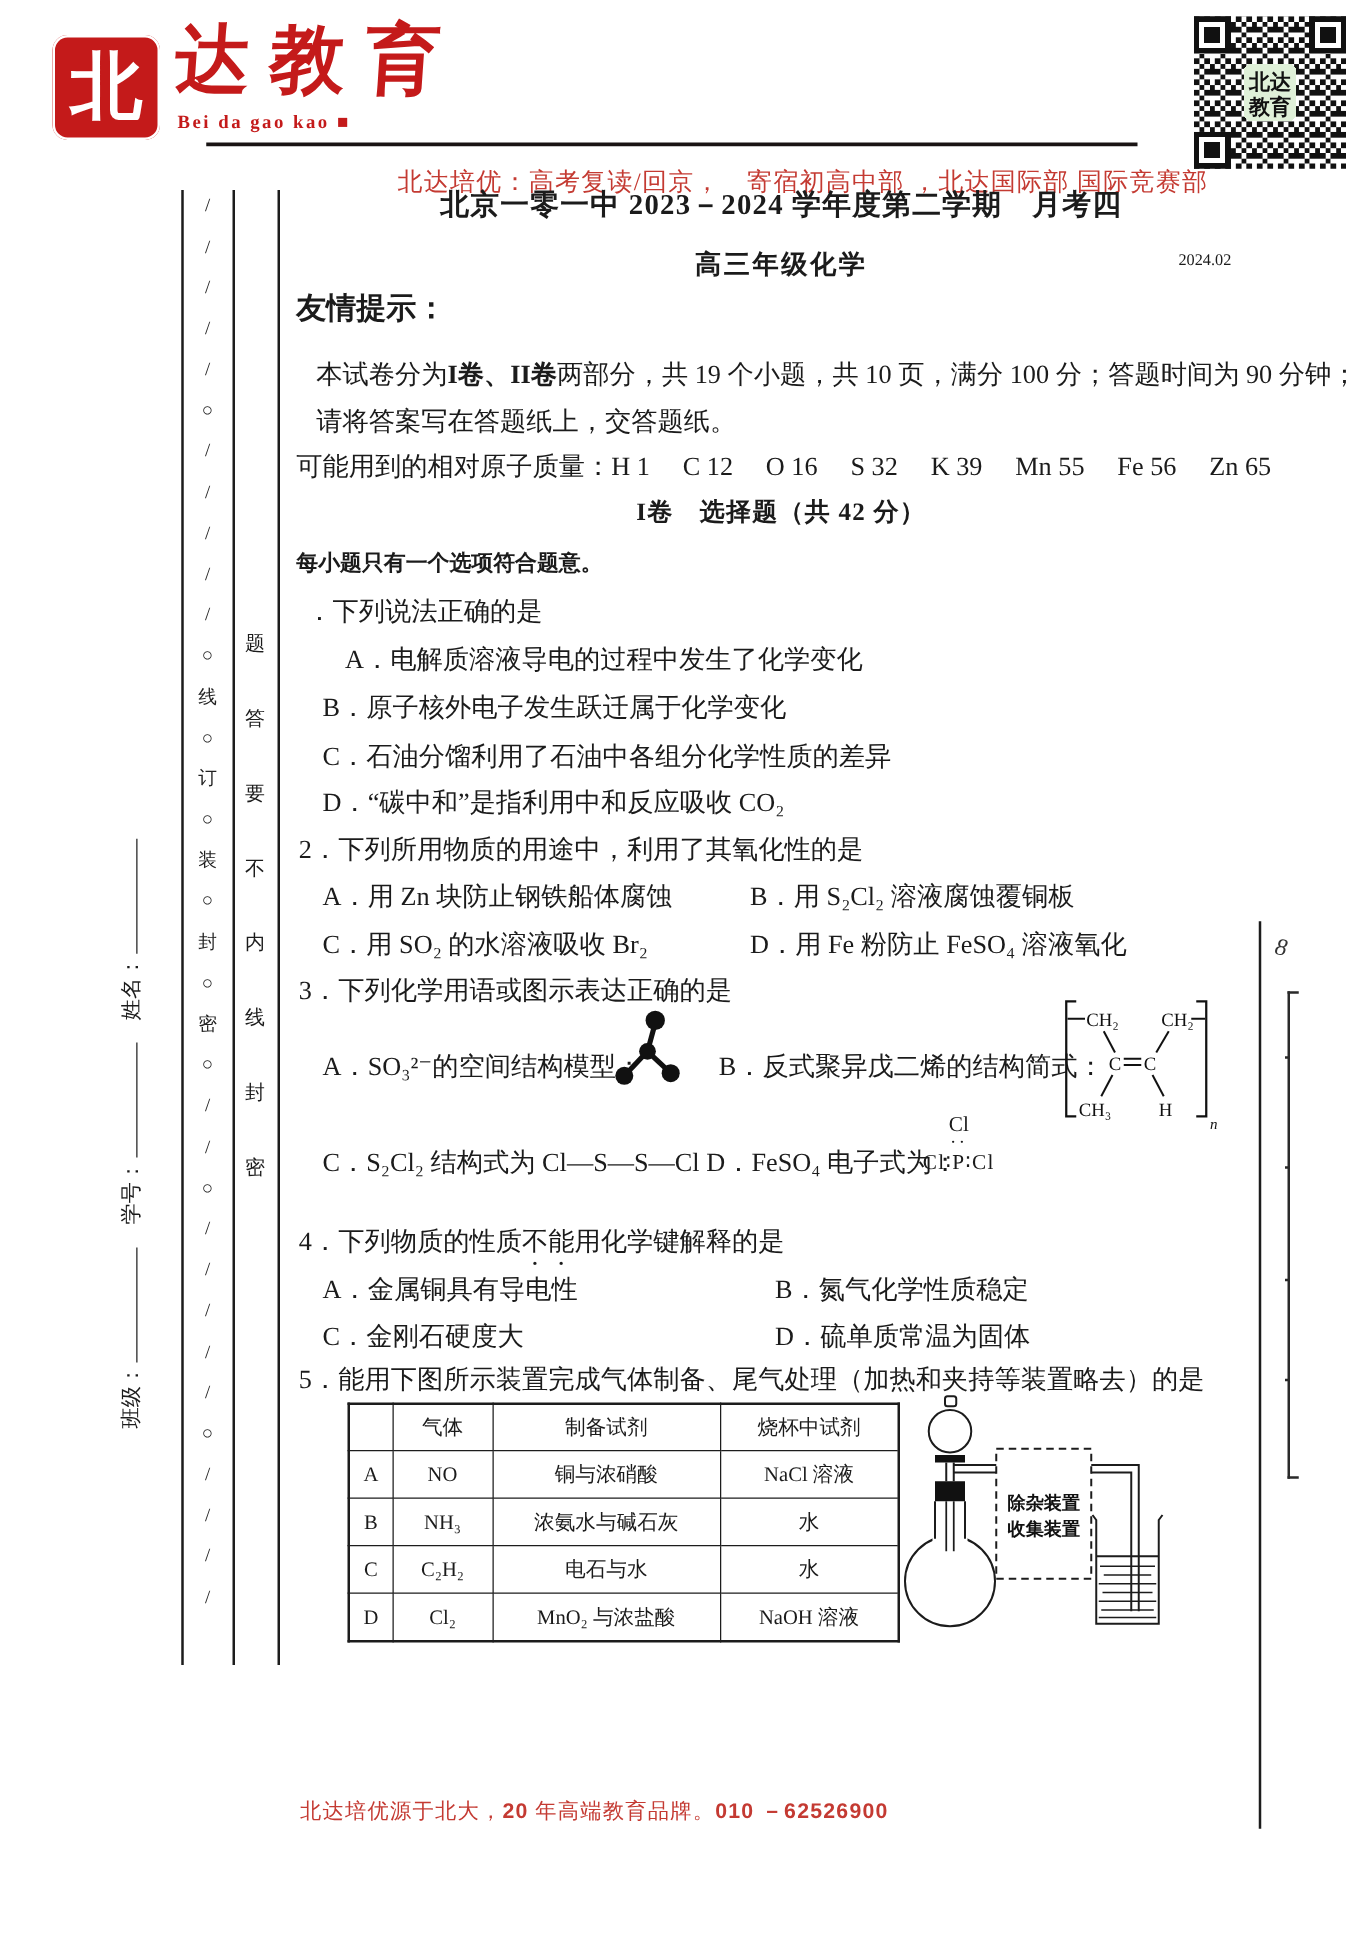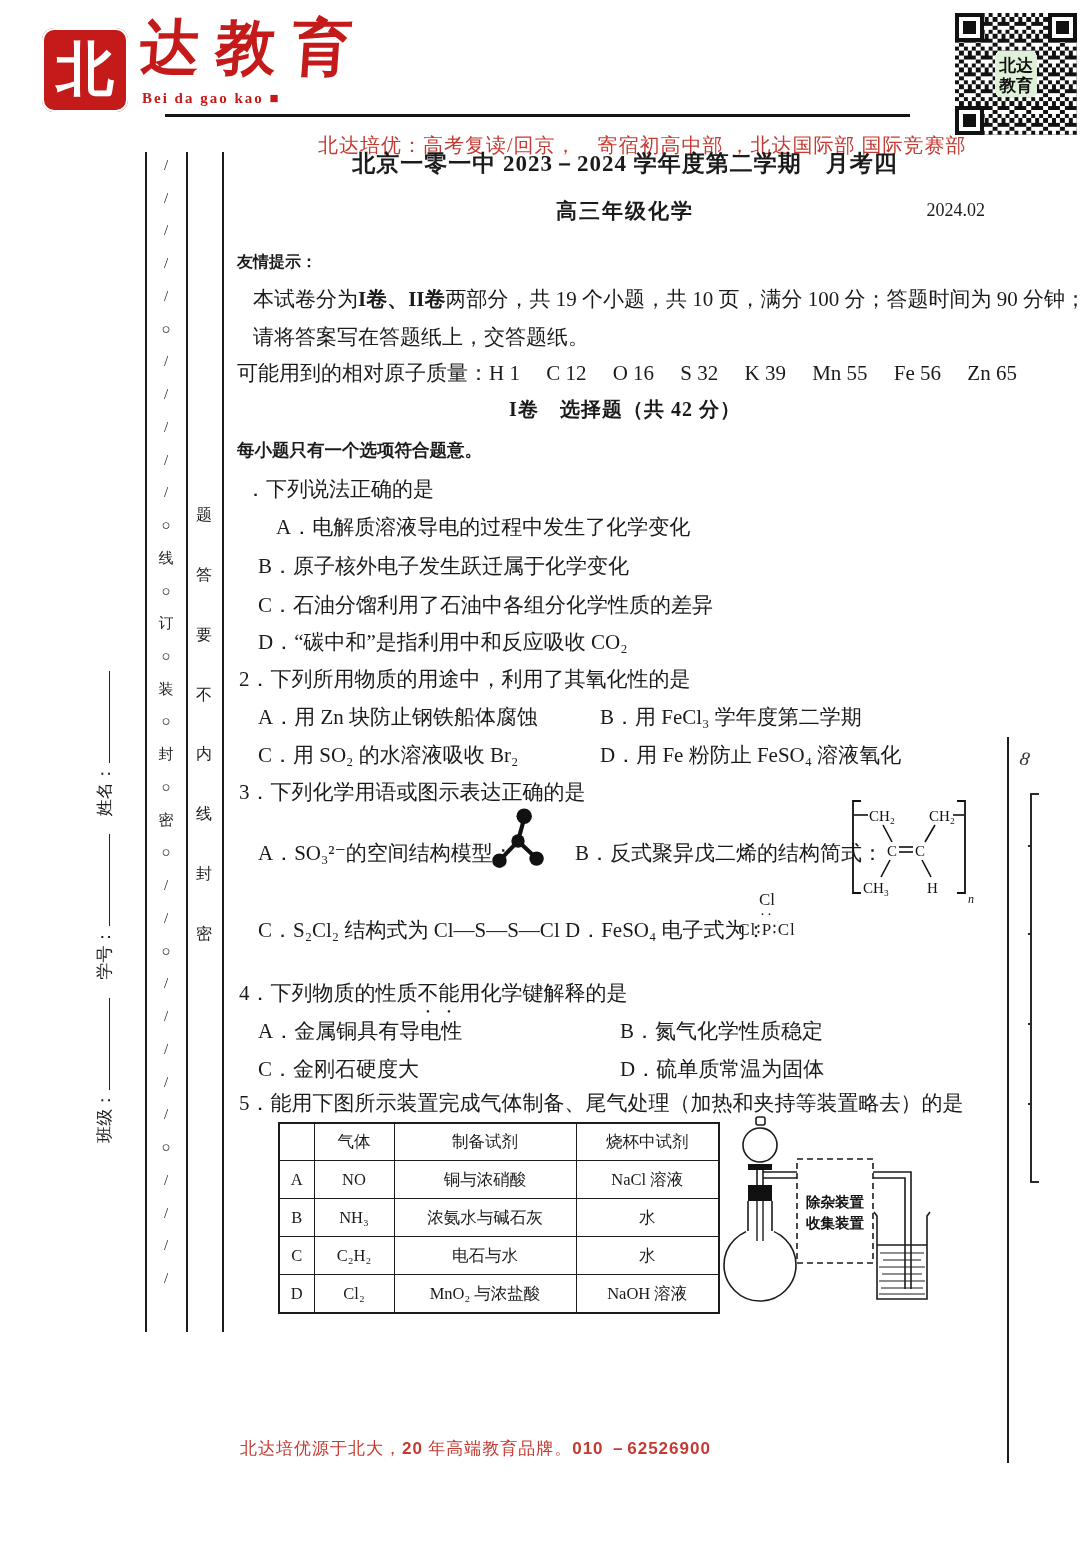--- a/index.html
+++ b/index.html
@@ -30,21 +30,21 @@
   .rline{left:1007px;top:737px;height:726px;}
   .ruler-line{left:1030px;top:793px;height:390px;width:1.5px;background:#2a2a2a;}
   .ruler-cap{width:9px;height:1.6px;background:#2a2a2a;}
   .ruler-tick{width:4px;height:2px;background:#2a2a2a;}
   .side-mark{left:1020px;top:748px;font-size:19px;font-style:italic;color:#333;transform:rotate(10deg);}
   
   .content{left:237px;top:140px;width:776px;height:1240px;}
   .content .abs{position:absolute;}
   .t1{left:0;top:8px;width:776px;text-align:center;font-size:23px;font-weight:bold;letter-spacing:1px;}
   .t2{left:0;top:57px;width:776px;text-align:center;font-size:21px;font-weight:600;letter-spacing:2px;}
-  .tdate{right:28px;top:60px;font-size:18px;}
+  .tdate{right:28px;top:60px;font-size:13px;}
   .bodyline{font-size:21px;line-height:1.25;white-space:nowrap;}
   .bold{font-weight:bold;}
   .sect{left:0;top:256px;width:776px;text-align:center;font-size:20px;font-weight:bold;letter-spacing:1px;}
   .em-dot{text-emphasis:filled dot #1b1b1b;-webkit-text-emphasis:filled dot #1b1b1b;
           text-emphasis-position:under left;-webkit-text-emphasis-position:under left;}
   
   .qtable{left:41px;top:982px;border-collapse:collapse;table-layout:fixed;}
   .qtable th,.qtable td{border:1.4px solid #1c1c1c;text-align:center;font-size:16.5px;
           font-weight:normal;padding:0;height:37px;overflow:hidden;}
   .qtable th{height:36px;}
@@ -169,37 +169,37 @@
 <div class="abs ruler-tick" style="left:1028px;top:1023px;"></div>
 <div class="abs ruler-tick" style="left:1028px;top:1103px;"></div>
 <div class="abs side-mark">8</div>
 
 <div class="abs content">
 
   <div class="abs t1">北京一零一中 2023－2024 学年度第二学期　月考四</div>
   <div class="abs t2">高三年级化学</div>
   <div class="abs tdate">2024.02</div>
 
-  <div class="abs bodyline bold" style="left:0;top:112px;font-size:16px;">友情提示：</div>
+  <div class="abs bodyline bold" style="left:0;top:92px;font-size:24px;">友情提示：</div>
   <div class="abs bodyline" style="left:16px;top:146px;"><span>本试卷分为</span><span class="bold">I卷、II卷</span><span>两部分，共 19 个小题，共 10 页，满分 100 分；答题时间为 90 分钟；</span></div>
   <div class="abs bodyline" style="left:16px;top:184px;">请将答案写在答题纸上，交答题纸。</div>
   <div class="abs bodyline" style="left:0;top:220px;">可能用到的相对原子质量：H 1　 C 12　 O 16　 S 32　 K 39　 Mn 55　 Fe 56　 Zn 65</div>
 
   <div class="abs sect">I卷　选择题（共 42 分）</div>
   <div class="abs bodyline bold" style="left:0;top:300px;font-size:17.5px;">每小题只有一个选项符合题意。</div>
 
   <div class="abs bodyline" style="left:8px;top:336px;">．下列说法正确的是</div>
   <div class="abs bodyline" style="left:39px;top:374px;">A．电解质溶液导电的过程中发生了化学变化</div>
   <div class="abs bodyline" style="left:21px;top:413px;">B．原子核外电子发生跃迁属于化学变化</div>
   <div class="abs bodyline" style="left:21px;top:452px;">C．石油分馏利用了石油中各组分化学性质的差异</div>
   <div class="abs bodyline" style="left:21px;top:489px;font-family:Liberation Serif, serif;">D．“碳中和”是指利用中和反应吸收 CO₂</div>
 
   <div class="abs bodyline" style="left:2px;top:526px;">2．下列所用物质的用途中，利用了其氧化性的是</div>
   <div class="abs bodyline" style="left:21px;top:564px;">A．用 Zn 块防止钢铁船体腐蚀</div>
-  <div class="abs bodyline" style="left:363px;top:564px;">B．用 FeCl₃ 学年度第二学期</div>
+  <div class="abs bodyline" style="left:363px;top:564px;">B．用 S₂Cl₂ 溶液腐蚀覆铜板</div>
   <div class="abs bodyline" style="left:21px;top:602px;">C．用 SO₂ 的水溶液吸收 Br₂</div>
   <div class="abs bodyline" style="left:363px;top:602px;">D．用 Fe 粉防止 FeSO₄ 溶液氧化</div>
 
   <div class="abs bodyline" style="left:2px;top:639px;">3．下列化学用语或图示表达正确的是</div>
   <div class="abs bodyline" style="left:21px;top:700px;">A．SO₃²⁻的空间结构模型：</div>
   <svg class="abs" style="left:250px;top:666px;width:62px;height:66px;" viewBox="0 0 60 64">
     <line x1="30" y1="34" x2="36" y2="12" stroke="#111" stroke-width="4"></line>
     <line x1="30" y1="34" x2="13" y2="52" stroke="#111" stroke-width="4"></line>
     <line x1="30" y1="34" x2="47" y2="50" stroke="#111" stroke-width="4"></line>
     <circle cx="30" cy="34" r="6.5" fill="#111"></circle>

